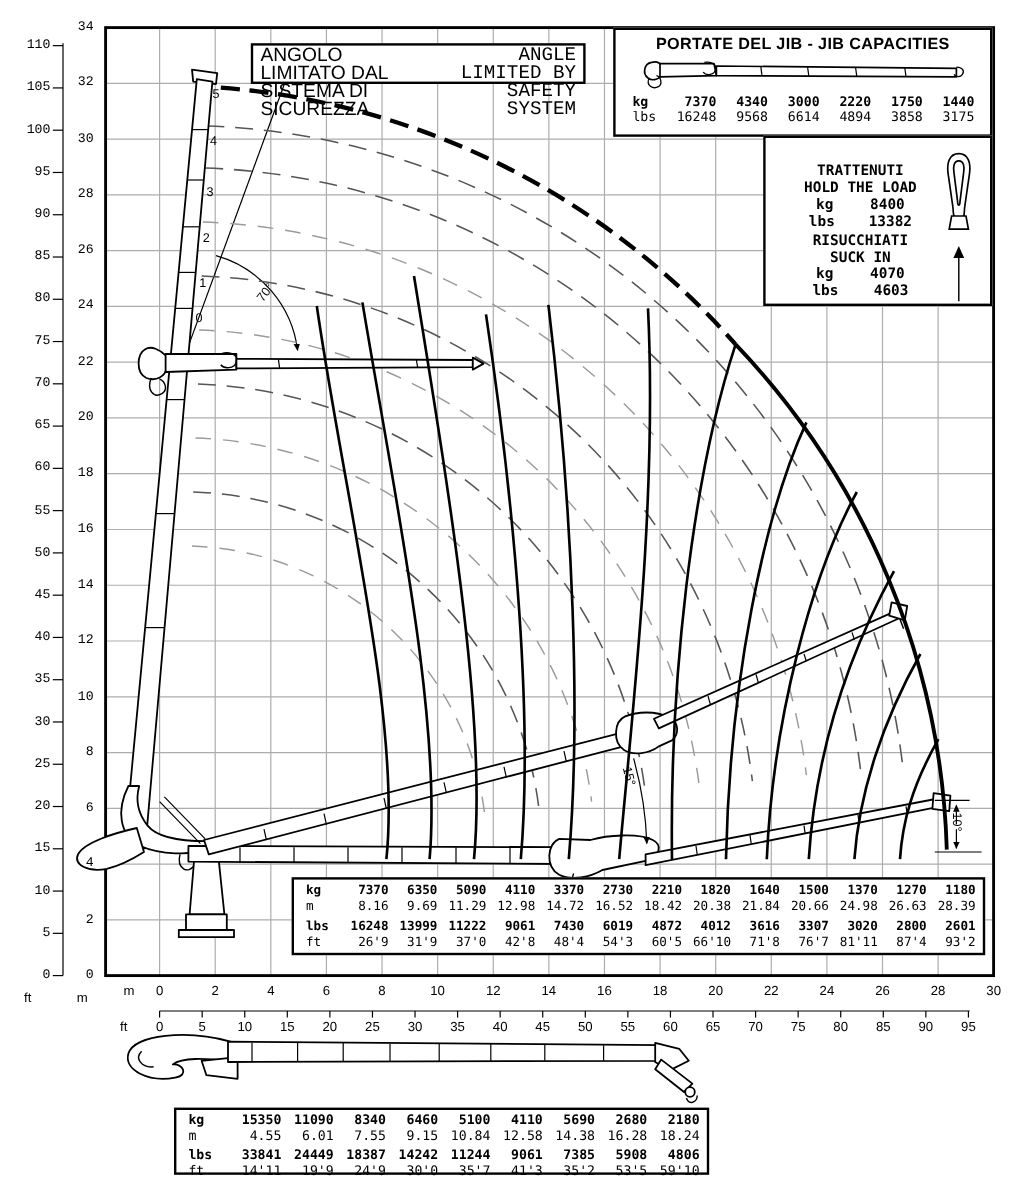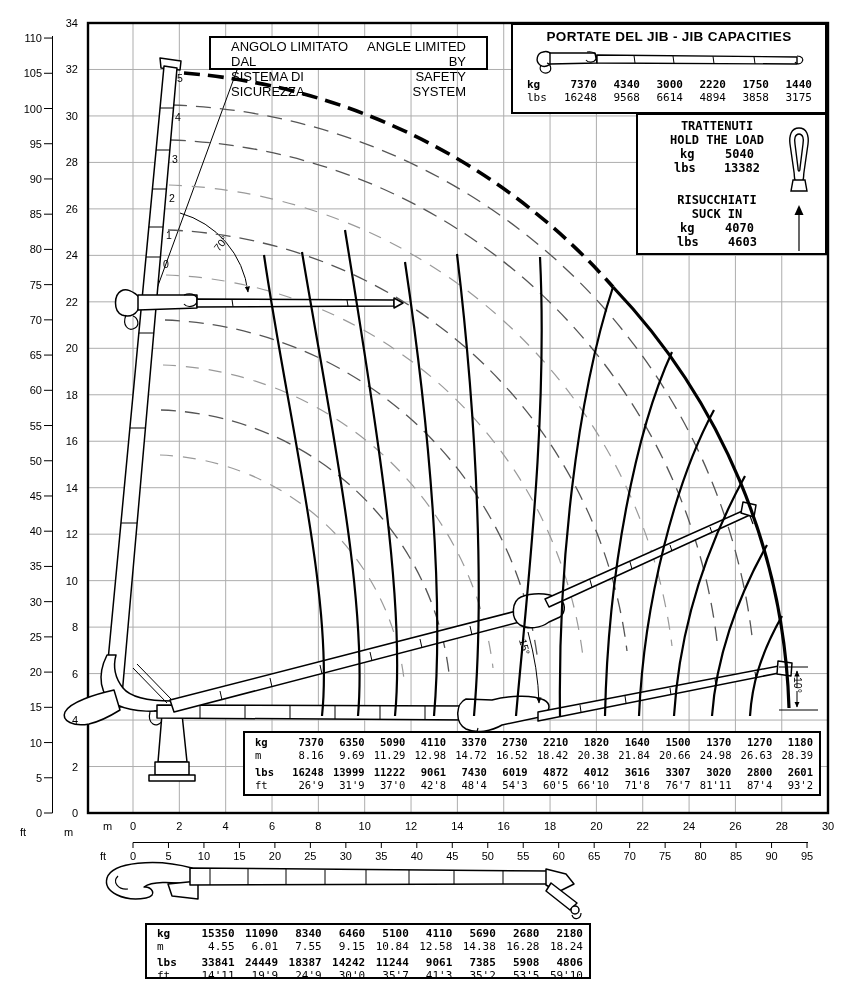--- a/index.html
+++ b/index.html
@@ -1,24 +1,24 @@
 <!DOCTYPE html>
 <html><head>
 <meta charset="utf-8">
 <style>
   html,body{margin:0;padding:0;background:#fff;}
   #stage{position:relative;width:854px;height:1000px;background:#fff;overflow:hidden;
          font-family:"Liberation Sans",sans-serif;color:#000;}
   #gfx{position:absolute;left:0;top:0;}
   .axlab{position:absolute;font-size:11px;line-height:12px;color:#000;white-space:nowrap;}
-  .r{text-align:right;} .c{text-align:center;}
+  .r{text-align:right;font-family:Liberation Mono, monospace;} .c{text-align:center;}
   .box{position:absolute;background:#fff;border:2px solid #000;box-sizing:border-box;}
   
   #safety-box{left:209px;top:36px;width:279px;height:34px;display:flex;justify-content:center;
-              padding:1px 20px;font-size:13px;line-height:15px;}
+              padding:1px 6px;font-size:16px;line-height:15px;}
   
   #cap-box{left:511px;top:23px;width:316px;height:91px;}
   #cap-title{text-align:center;font-weight:bold;font-size:13.5px;letter-spacing:.3px;padding-top:4px;}
   #cap-jib{position:absolute;left:22px;top:24px;}
   #cap-rows{position:absolute;left:6px;top:53px;right:4px;
             font-family:"DejaVu Sans Mono","Liberation Mono",monospace;font-size:11px;}
   #cap-rows .trow{display:grid;grid-template-columns:44px repeat(6,1fr);line-height:13px;}
   
   #info-box{left:636px;top:113px;width:191px;height:142px;
             font-family:"DejaVu Sans Mono","Liberation Mono",monospace;font-size:12px;font-weight:bold;}
@@ -432,26 +432,26 @@
           <div class="tval">9568</div>
           <div class="tval">6614</div>
           <div class="tval">4894</div>
           <div class="tval">3858</div>
           <div class="tval">3175</div>
         </div>
       </div>
 </div>
 
 <div id="info-box" class="box">
-  <div class="info-blk" style="top:4px;">
+  <div class="info-blk" style="top:20px;">
     <div>TRATTENUTI</div>
     <div>HOLD THE LOAD</div>
     <div class="kv">
           <span>kg</span>
-          <span>5040</span>
+          <span>8400</span>
         </div>
     <div class="kv" style="width:86px;">
           <span>lbs</span>
           <span>13382</span>
         </div>
   </div>
   <div class="info-blk" style="top:78px;">
     <div>RISUCCHIATI</div>
     <div>SUCK IN</div>
     <div class="kv">

